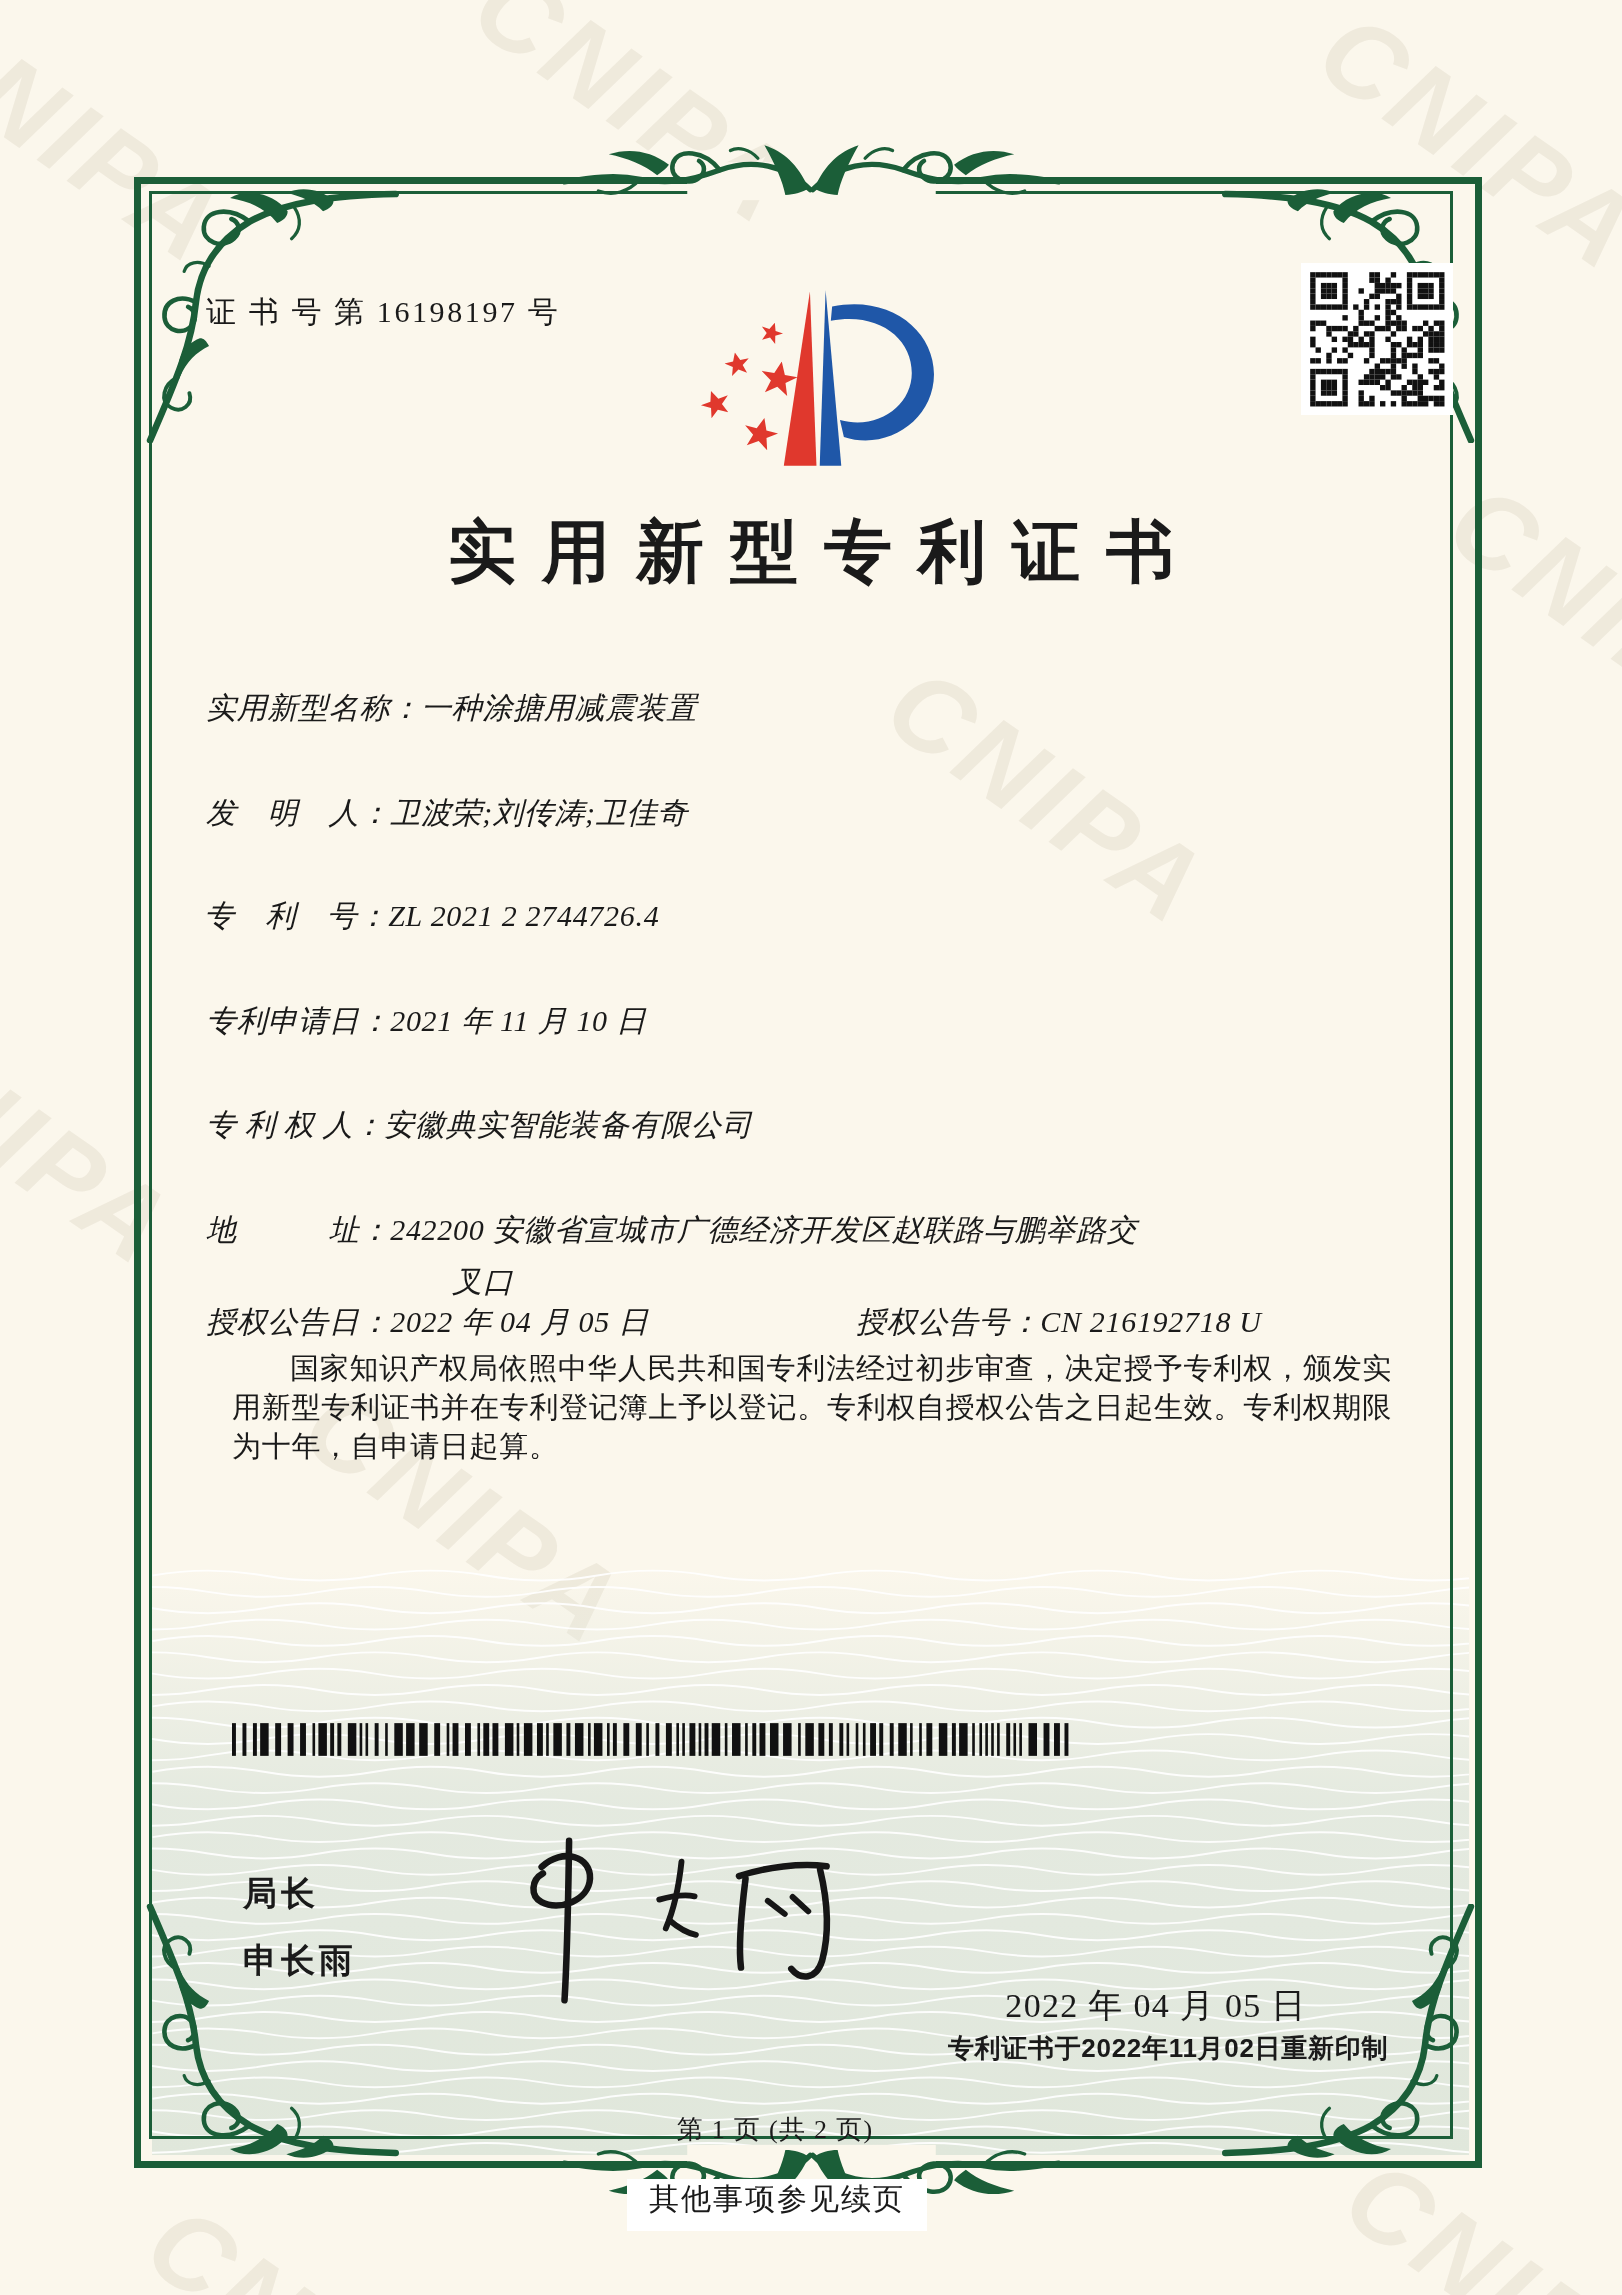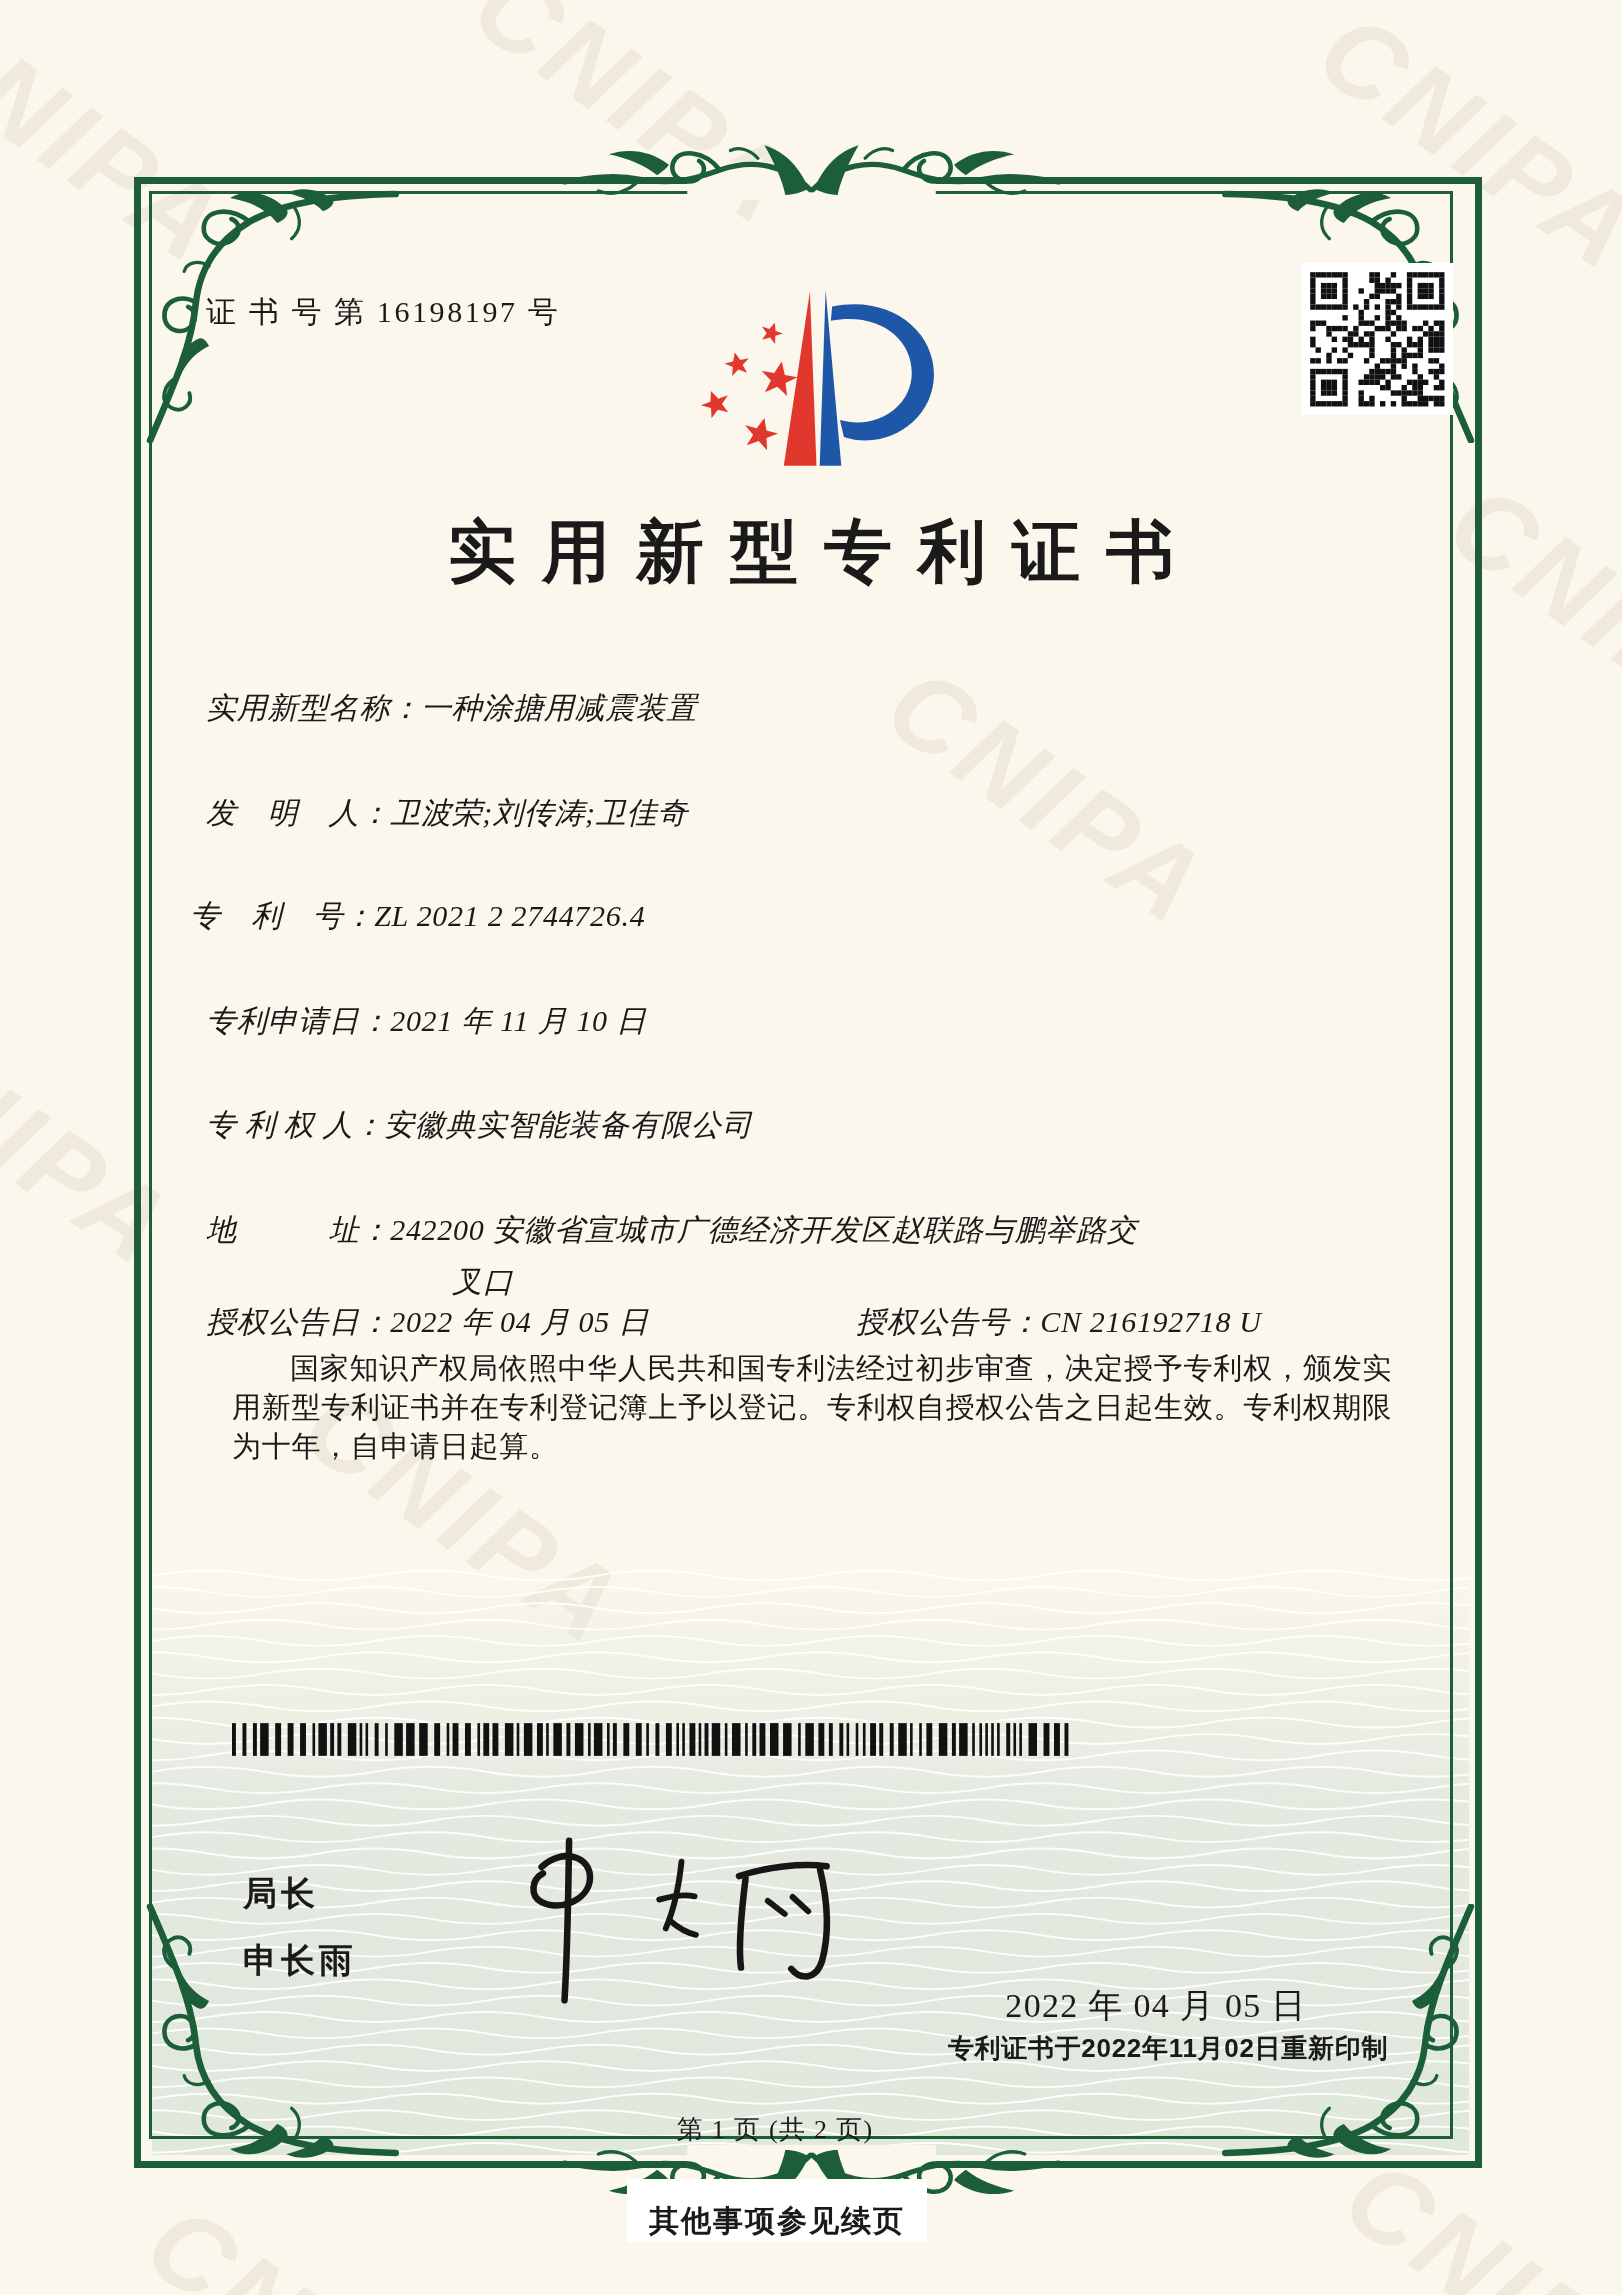--- a/index.html
+++ b/index.html
@@ -52,22 +52,22 @@
     text-indent:2em;z-index:5;letter-spacing:0.7px;
   }
   .officer{font-weight:700;font-size:34px;z-index:5;letter-spacing:3.9px;}
   .issue-date{font-size:34px;z-index:5;letter-spacing:1.3px;}
   .reprint{
     font-family:"Liberation Sans","DejaVu Sans",sans-serif;
     font-weight:700;font-size:26px;z-index:5;letter-spacing:0.7px;text-align:right;
   }
   .pagenote{font-size:26px;z-index:5;letter-spacing:1.3px;}
   .contnote-box{
-    left:627px;top:2179px;width:300px;height:63px;background:#ffffff;z-index:5;
-    display:flex;align-items:flex-end;justify-content:center;font-weight:bold;
+    left:627px;top:2179px;width:300px;height:52px;background:#ffffff;z-index:5;
+    display:flex;align-items:flex-start;justify-content:center;
   }
   .contnote{font-size:30px;letter-spacing:2px;}
 
   .green-draw{stroke:#1b5e38;fill:none;stroke-linecap:round;}
   .green-fill{fill:#1b5e38;stroke:none;}
   .orn{z-index:5;pointer-events:none;}
   .sig{z-index:6;}
 </style>
 </head>
 <body>
@@ -495,21 +495,21 @@
     </svg>
 
   <div class="abs ctr title">实用新型专利证书</div>
 
   <div class="abs field" style="left:206px;top:688px">
     <span>实用新型名称：</span><span>一种涂搪用减震装置</span>
   </div>
   <div class="abs field" style="left:206px;top:793px">
     <span>发　明　人：</span><span>卫波荣;刘传涛;卫佳奇</span>
   </div>
-  <div class="abs field" style="left:190px;top:896px">
+  <div class="abs field" style="left:204px;top:896px">
     <span>专　利　号：</span><span>ZL 2021 2 2744726.4</span>
   </div>
   <div class="abs field" style="left:206px;top:1001px">
     <span>专利申请日：</span><span>2021 年 11 月 10 日</span>
   </div>
   <div class="abs field" style="left:206px;top:1105px">
     <span>专 利 权 人：</span><span>安徽典实智能装备有限公司</span>
   </div>
   <div class="abs field" style="left:206px;top:1210px">
     <span>地　　　址：</span><span>242200 安徽省宣城市广德经济开发区赵联路与鹏举路交</span>

